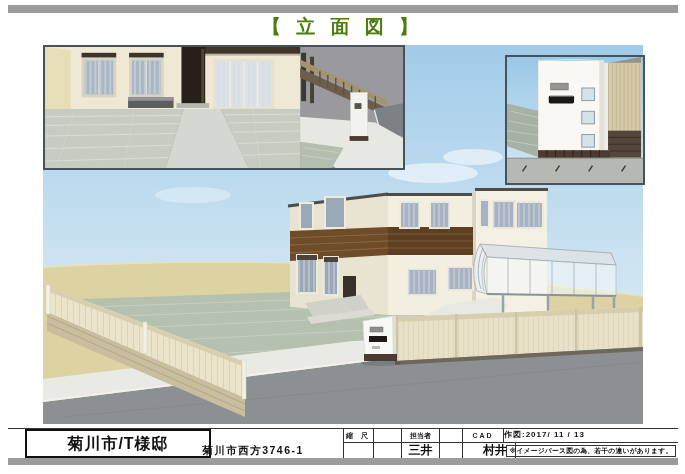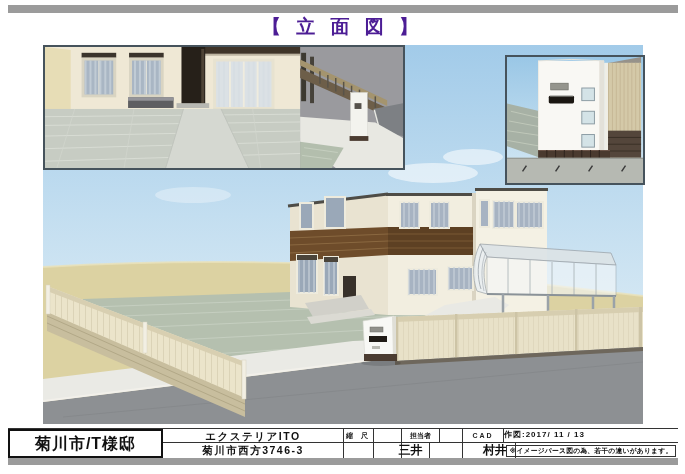--- a/index.html
+++ b/index.html
@@ -2,46 +2,46 @@
 <html><head>
 <meta charset="utf-8">
 <style>
   html,body{margin:0;padding:0;background:#ffffff;}
   #sheet{position:relative;width:685px;height:474px;background:#ffffff;overflow:hidden;
          font-family:"Liberation Sans","DejaVu Sans",sans-serif;color:#111;}
   .bar{position:absolute;left:8px;width:670px;height:8px;background:#9b9b9b;}
   #topbar{top:5px;}
   #bottombar{top:458px;height:7px;}
   #sheet-title{position:absolute;left:0;top:14px;width:685px;text-align:center;
-               font-size:19px;font-weight:bold;letter-spacing:5px;color:#4c1d95;}
+               font-size:19px;font-weight:bold;letter-spacing:5px;color:#4d7c0f;}
   #render{position:absolute;left:43px;top:45px;width:600px;height:379px;}
   #render > svg{display:block;}
   .inset{position:absolute;border:2px solid #46535c;box-sizing:border-box;background:#fff;}
   #inset1{left:0;top:0;width:362px;height:125px;}
   #inset2{left:462px;top:10px;width:140px;height:130px;}
   .inset svg{display:block;width:100%;height:100%;}
   
   #tb{position:absolute;left:8px;top:428px;width:670px;height:29px;border-top:1px solid #333;
       border-bottom:1px solid #333;font-weight:bold;}
   .cell{position:absolute;box-sizing:border-box;overflow:hidden;white-space:nowrap;}
-  #tb-owner{left:0;top:0;width:155px;height:29px;border:2px solid #111;
+  #tb-owner{left:17px;top:0;width:186px;height:29px;border:2px solid #111;
             font-size:16px;letter-spacing:1px;text-align:center;line-height:25px;}
   #tb-co{left:155px;top:0;width:181px;height:29px;border-right:1px solid #333;}
   #tb-co .r1,#tb-co .r2{position:absolute;left:0;width:100%;text-align:center;font-size:10.5px;letter-spacing:1.5px;}
   #tb-co .r1{top:0;height:14px;line-height:14px;border-bottom:1px solid #333;box-sizing:border-box;}
   #tb-co .r2{top:14px;height:15px;line-height:15px;}
   .lbl{font-size:7px;font-weight:bold;color:#222;line-height:13px;text-align:center;}
   .val{font-size:12px;font-weight:bold;text-align:center;line-height:15px;}
   .topcell{top:0;height:14px;border-bottom:1px solid #333;border-right:1px solid #333;}
   .botcell{top:14px;height:15px;border-right:1px solid #333;}
   #c-scale-l{left:336px;width:30px;letter-spacing:3px;}
   #c-scale-v{left:336px;width:30px;}
   #c-sp1t{left:366px;width:28px;} #c-sp1b{left:366px;width:28px;}
   #c-staff-l{left:394px;width:38px;}
-  #c-staff-v{left:384px;width:38px;}
+  #c-staff-v{left:394px;width:38px;}
   #c-sp2t{left:432px;width:23px;} #c-sp2b{left:432px;width:23px;}
   #c-cad-l{left:455px;width:41px;letter-spacing:2px;}
   #c-cad-v{left:467px;width:41px;}
   #c-date{left:496px;width:174px;font-size:8px;letter-spacing:1px;text-align:left;border-right:none;}
   #c-note{left:496px;width:174px;border-right:none;}
   #c-note .notebox{margin:2px 2px 0 2px;border:1px solid #333;font-size:6.8px;font-weight:bold;
                    text-align:center;line-height:10px;letter-spacing:0.2px;}
 </style>
 </head>
 <body>
@@ -391,22 +391,21 @@
               <path d="M118,118 L122,112"></path>
           </g>
         </g>
       </svg>
     </div>
   </div>
 
   <div id="tb">
     <div id="tb-owner" class="cell">菊川市/T様邸</div>
     <div id="tb-co" class="cell">
-      <div class="r1">エクステリアITO</div>
-      <div class="r2">菊川市西方3746-3</div>
+      <div class="r2">菊川市西方3746-1</div>
     </div>
     <div id="c-scale-l" class="cell topcell lbl">縮 尺</div>
     <div id="c-scale-v" class="cell botcell val"></div>
     <div id="c-sp1t" class="cell topcell"></div>
     <div id="c-sp1b" class="cell botcell"></div>
     <div id="c-staff-l" class="cell topcell lbl">担当者</div>
     <div id="c-staff-v" class="cell botcell val">三井</div>
     <div id="c-sp2t" class="cell topcell"></div>
     <div id="c-sp2b" class="cell botcell"></div>
     <div id="c-cad-l" class="cell topcell lbl">CAD</div>

